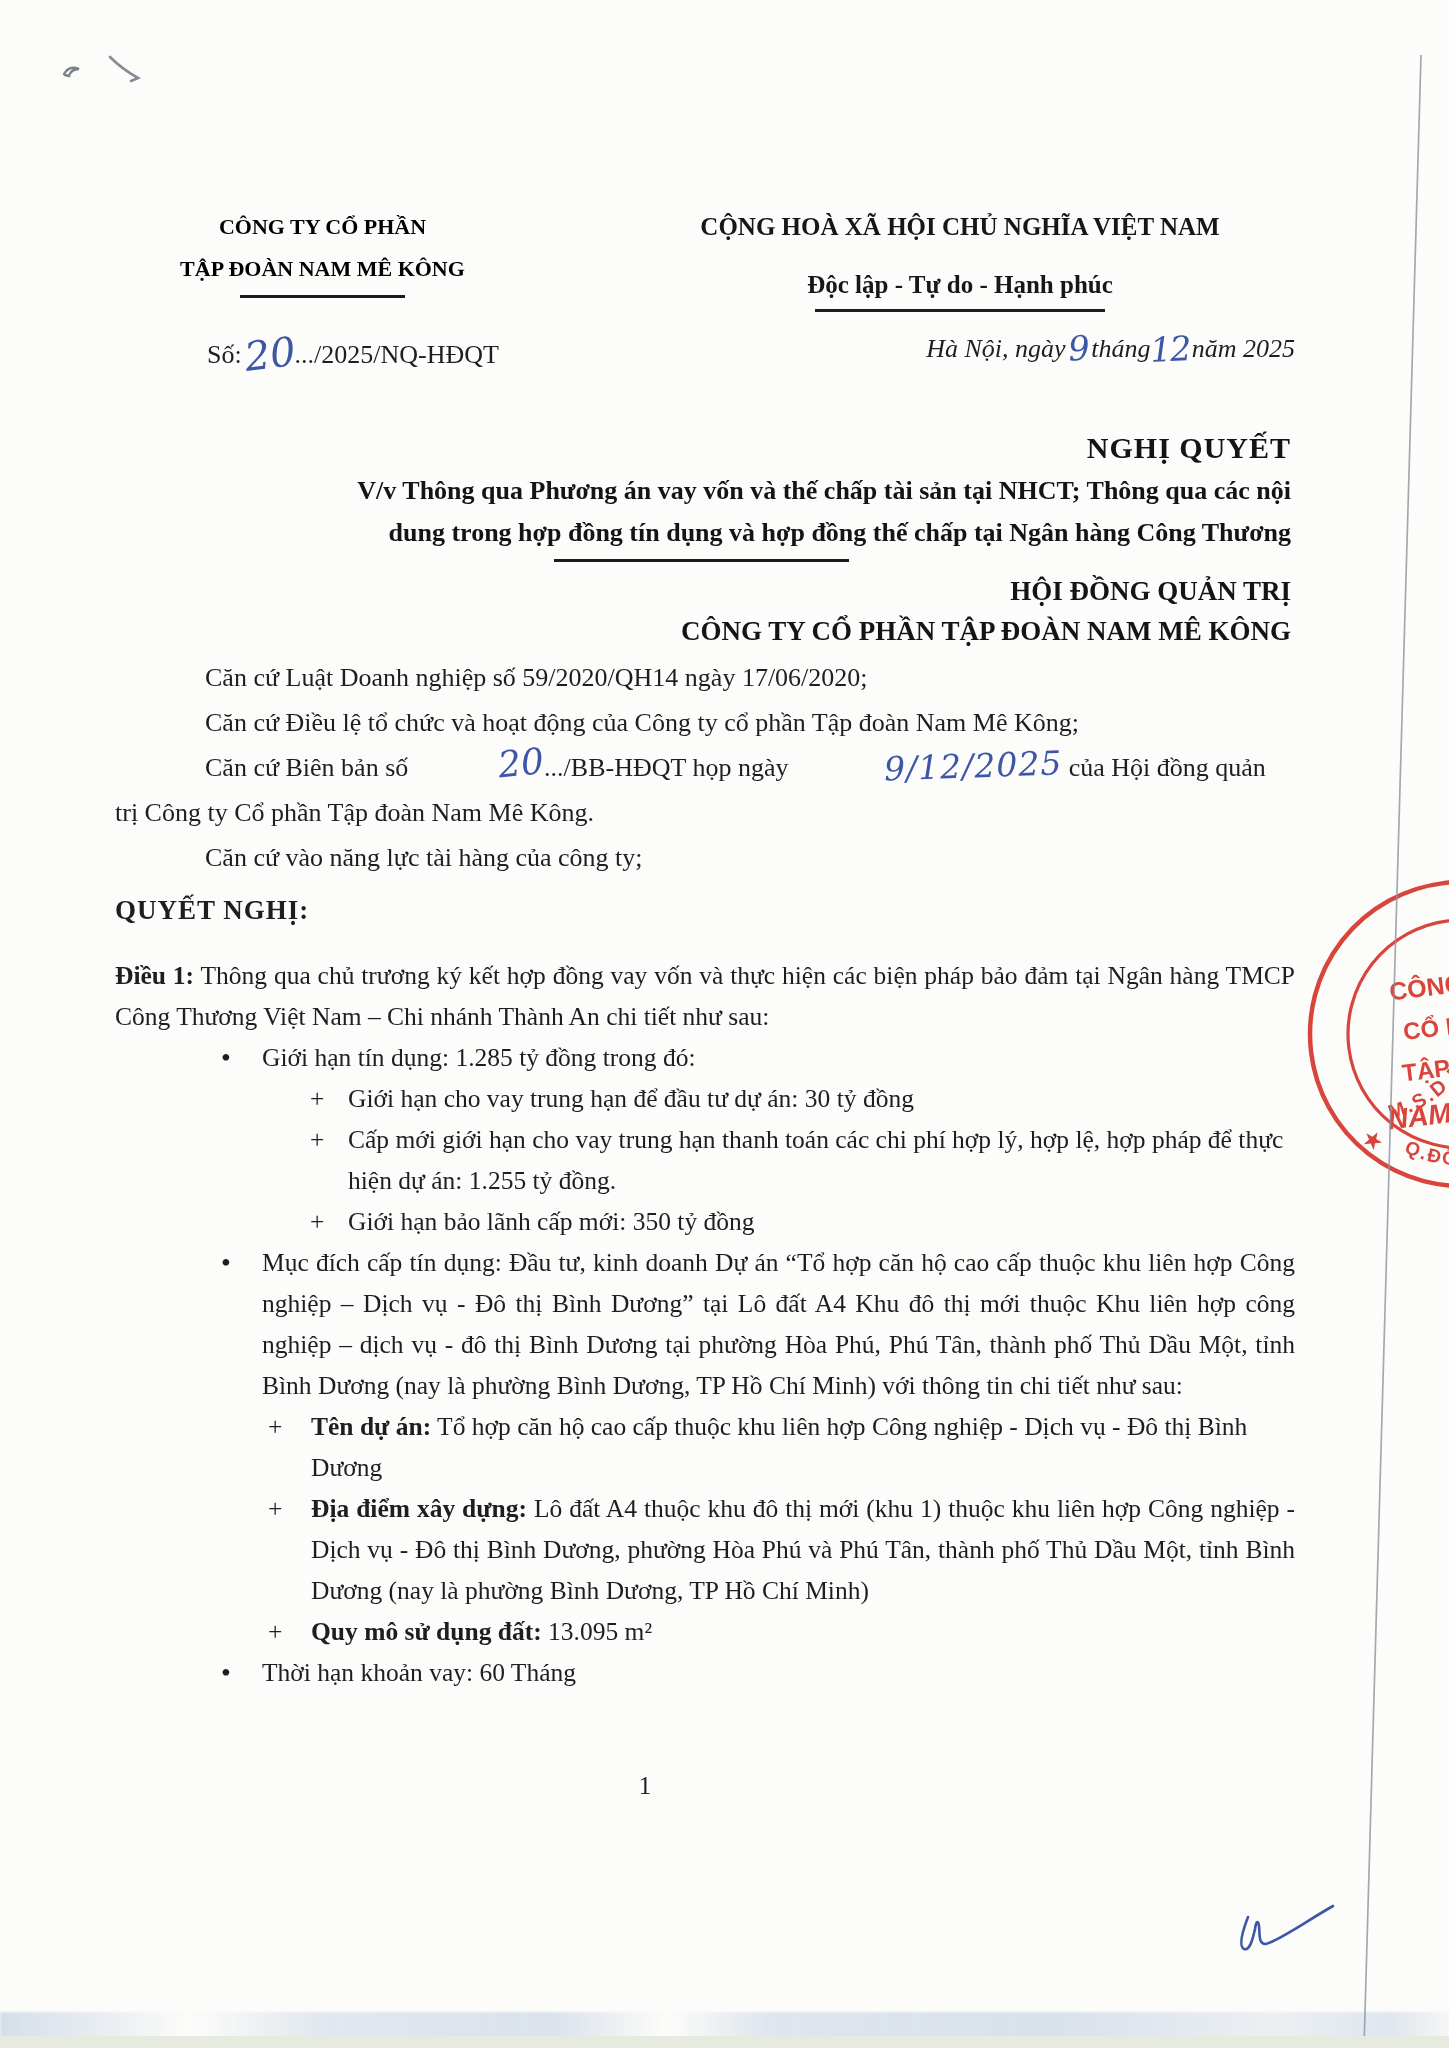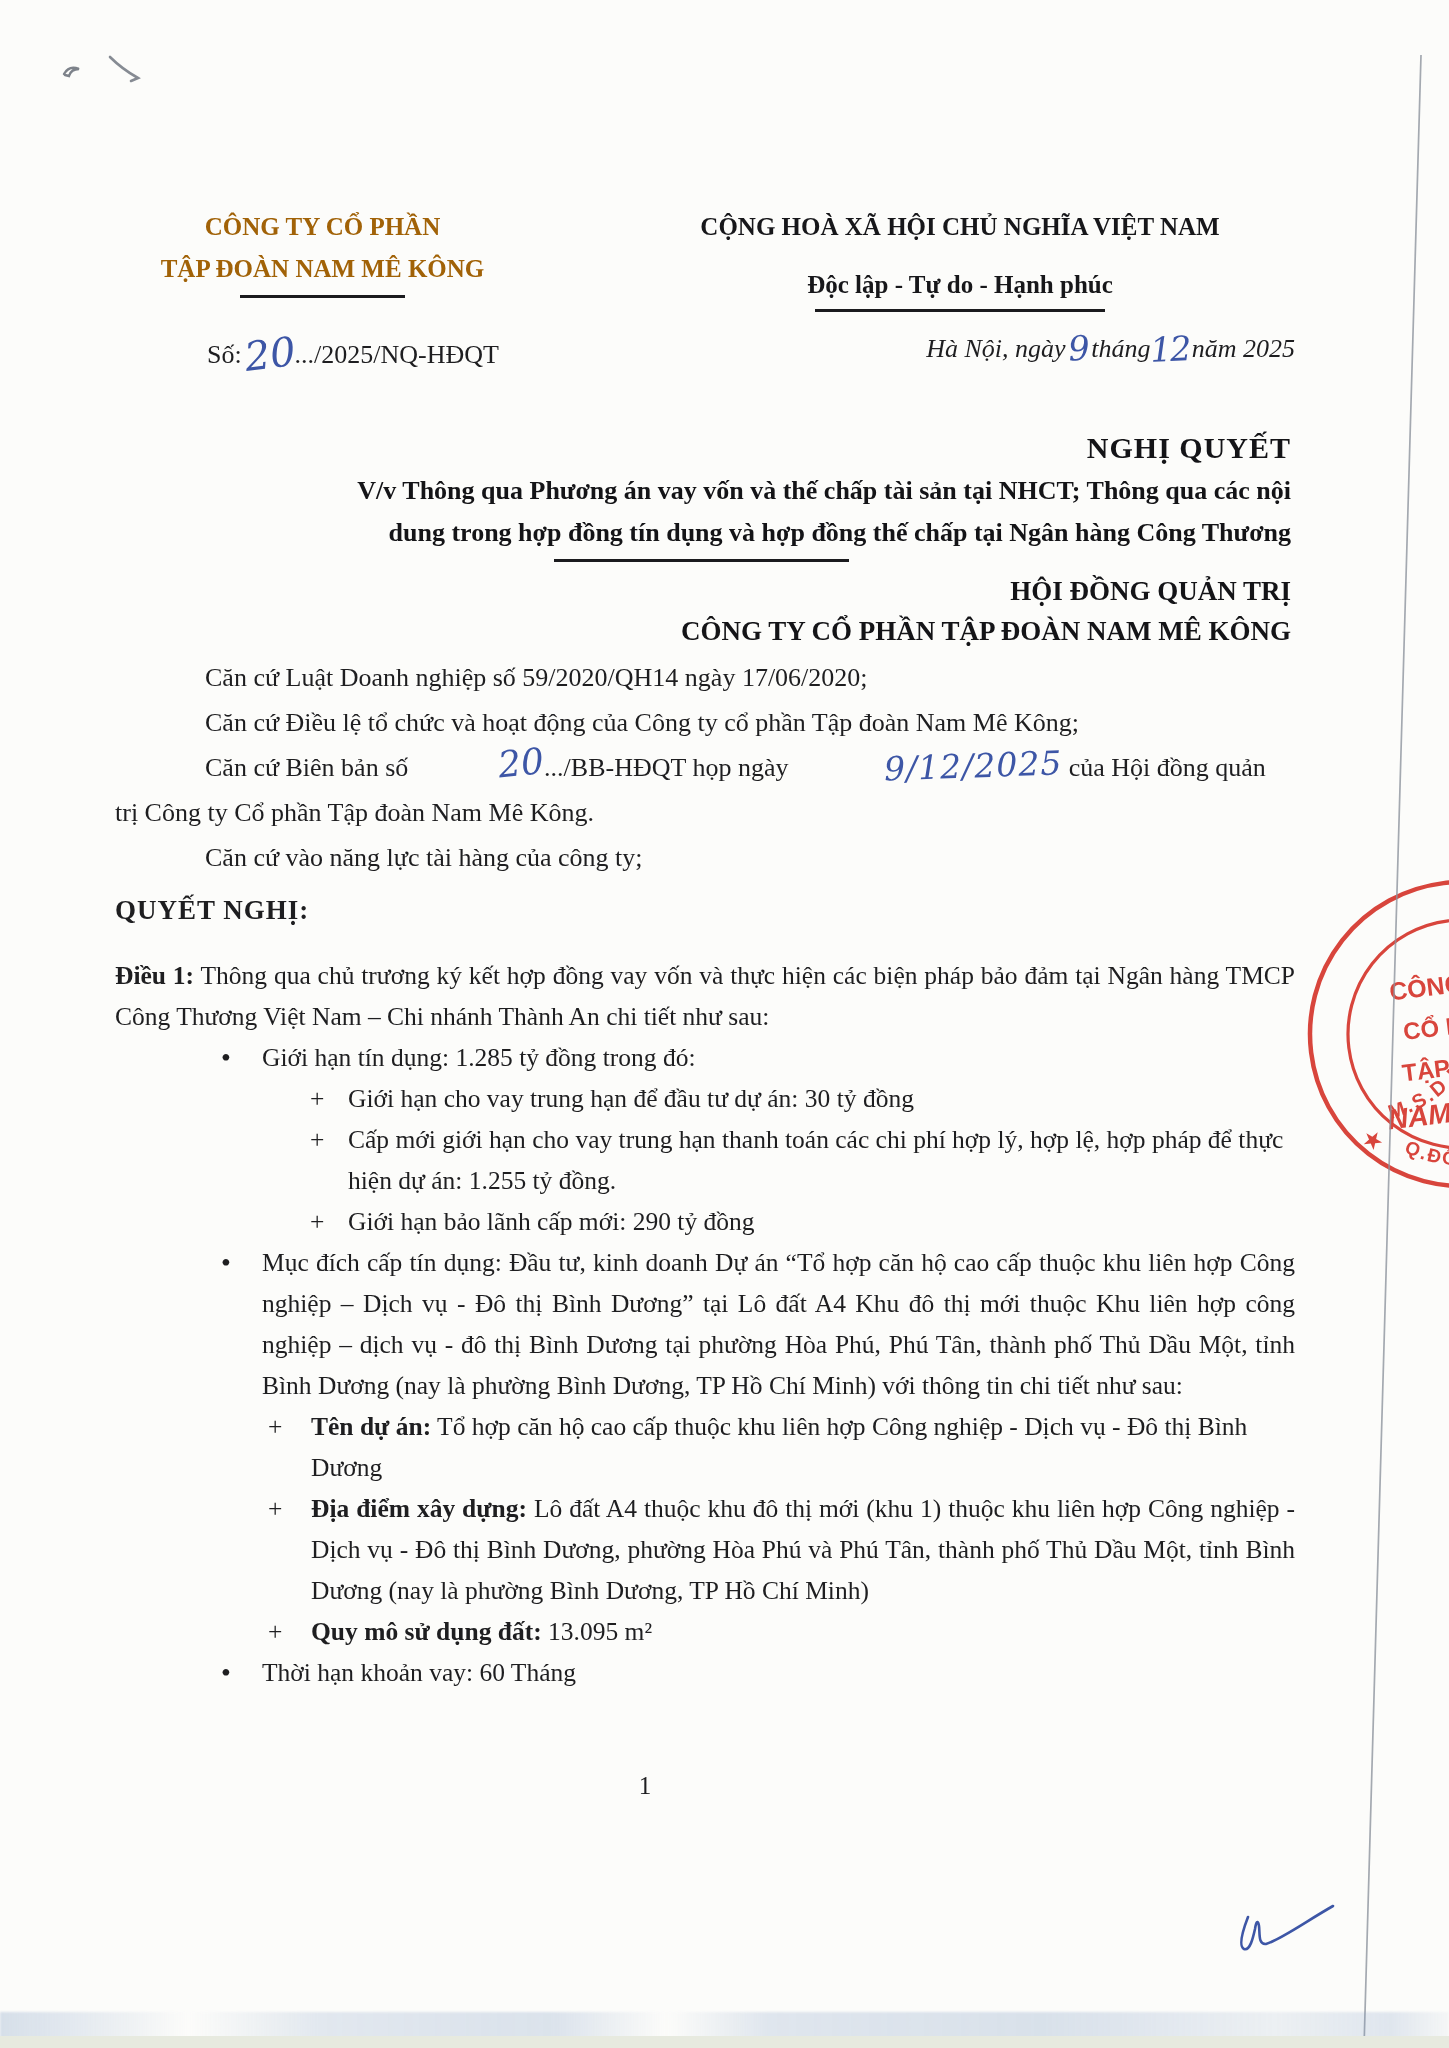--- a/index.html
+++ b/index.html
@@ -7,21 +7,21 @@
   .page {
     position:relative; width:1449px; height:2048px;
     background:#fcfcfa; overflow:hidden;
     font-family:"Liberation Serif","DejaVu Serif",serif;
     color:#1e1e20;
   }
   .b { font-weight:bold; }
 
   
   .org-block { position:absolute; top:206px; left:150px; width:345px; text-align:center;
-               font-weight:bold; font-size:25px; line-height:42px; color:#a16207; }
+               font-weight:bold; font-size:22px; line-height:42px; color:#000000; }
   .org-underline { width:165px; height:3px; background:#1b1b1e; margin:5px auto 0; }
   .nation-block { position:absolute; top:206px; left:660px; width:600px; text-align:center;
                   font-weight:bold; color:#17171a; }
   .nation-line1 { font-size:25px; line-height:42px; }
   .nation-line2 { font-size:25px; line-height:40px;margin-top:17px; }
   .nation-underline { width:290px; height:3px; background:#1b1b1e; margin:4px auto 0; }
 
   .num-row { position:absolute; top:330px; left:115px; width:1180px; height:60px; font-size:26px; }
   .doc-no { position:absolute; left:92px; top:10px; }
   .date-line { position:absolute; right:0px; top:4px; font-style:italic; font-size:26px; }
@@ -138,21 +138,21 @@
       <span>Giới hạn cho vay trung hạn để đầu tư dự án: 30 tỷ đồng</span>
     </div>
 
     <div class="li li-plusA">
       <span class="mk">+</span>
       <span>Cấp mới giới hạn cho vay trung hạn thanh toán các chi phí hợp lý, hợp lệ, hợp pháp để thực hiện dự án: 1.255 tỷ đồng.</span>
     </div>
 
     <div class="li li-plusA">
       <span class="mk">+</span>
-      <span>Giới hạn bảo lãnh cấp mới: 290 tỷ đồng</span>
+      <span>Giới hạn bảo lãnh cấp mới: 350 tỷ đồng</span>
     </div>
 
     <div class="li li-bullet just">
       <span class="mk">•</span>
       <span>Mục đích cấp tín dụng: Đầu tư, kinh doanh Dự án “Tổ hợp căn hộ cao cấp thuộc khu liên hợp Công nghiệp – Dịch vụ - Đô thị Bình Dương” tại Lô đất A4 Khu đô thị mới thuộc Khu liên hợp công nghiệp – dịch vụ - đô thị Bình Dương tại phường Hòa Phú, Phú Tân, thành phố Thủ Dầu Một, tỉnh Bình Dương (nay là phường Bình Dương, TP Hồ Chí Minh) với thông tin chi tiết như sau:</span>
     </div>
 
     <div class="li li-plusB">
       <span class="mk">+</span>
       <span class="b">Tên dự án:</span><span> Tổ hợp căn hộ cao cấp thuộc khu liên hợp Công nghiệp - Dịch vụ - Đô thị Bình Dương</span>

